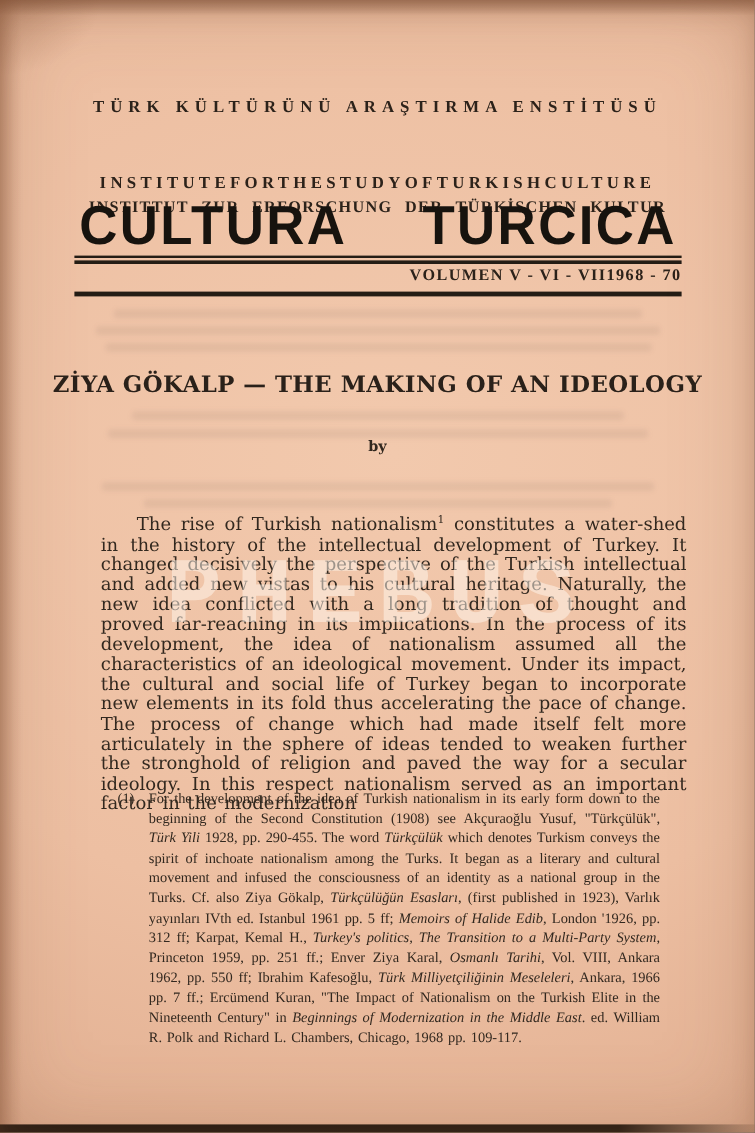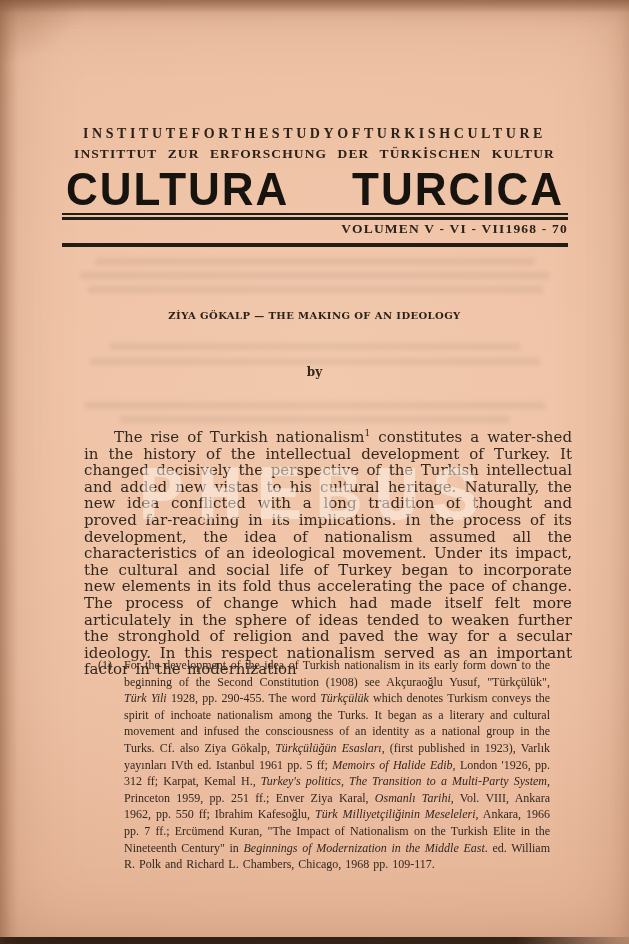--- a/index.html
+++ b/index.html
@@ -44,21 +44,21 @@
   .rule1 .thin{height:2px;background:#241d15;}
   .rule1 .thick{height:3px;background:#241d15;margin-top:2px;}
   .volrow{position:absolute;top:221px;left:62px;width:506px;
     display:flex;justify-content:flex-end;
     font-family:"Liberation Serif", serif;font-weight:bold;
     font-size:13.5px;letter-spacing:1.2px;color:#2c221a;}
   .rule2{position:absolute;top:243px;left:62px;width:506px;height:4px;background:#241d15;}
 
   
   .atitle{position:absolute;top:310px;left:0;right:0;text-align:center;
-    font-weight:bold;font-size:10px;letter-spacing:.4px;color:#2a211a;}
+    font-weight:bold;font-size:19px;letter-spacing:.4px;color:#2a211a;}
   .byline{position:absolute;top:365px;left:0;right:0;text-align:center;
     font-weight:bold;font-size:12px;color:#32281f;}
   .author{position:absolute;top:382px;left:0;right:0;text-align:center;
     font-weight:bold;font-size:13.5px;word-spacing:7px;color:#2a211a;}
 
   
   .body-par{position:absolute;top:429px;left:84px;width:488px;
     font-size:15px;line-height:16.6px;text-align:justify;
     word-spacing:1.5px;color:#32281f;z-index:1;}
   .body-par span:first-child{}
@@ -92,20 +92,21 @@
 
   <div class="ghost" style="top:258px;left:95px;width:440px;"></div>
   <div class="ghost" style="top:272px;left:80px;width:470px;"></div>
   <div class="ghost" style="top:286px;left:88px;width:455px;"></div>
   <div class="ghost" style="top:343px;left:110px;width:410px;"></div>
   <div class="ghost" style="top:358px;left:90px;width:450px;"></div>
   <div class="ghost" style="top:402px;left:85px;width:460px;"></div>
   <div class="ghost" style="top:416px;left:120px;width:390px;"></div>
 
   <div class="masthead">
+    <div class="l m1">TÜRK KÜLTÜRÜNÜ ARAŞTIRMA ENSTİTÜSÜ</div>
     <div class="l m2">INSTITUTEFORTHESTUDYOFTURKISHCULTURE</div>
     <div class="l m3">INSTITTUT ZUR ERFORSCHUNG DER TÜRKİSCHEN KULTUR</div>
   </div>
 
   <div class="jtitle">
     <span>CULTURA</span>
     <span>TURCICA</span>
   </div>
 
   <div class="rule1">

